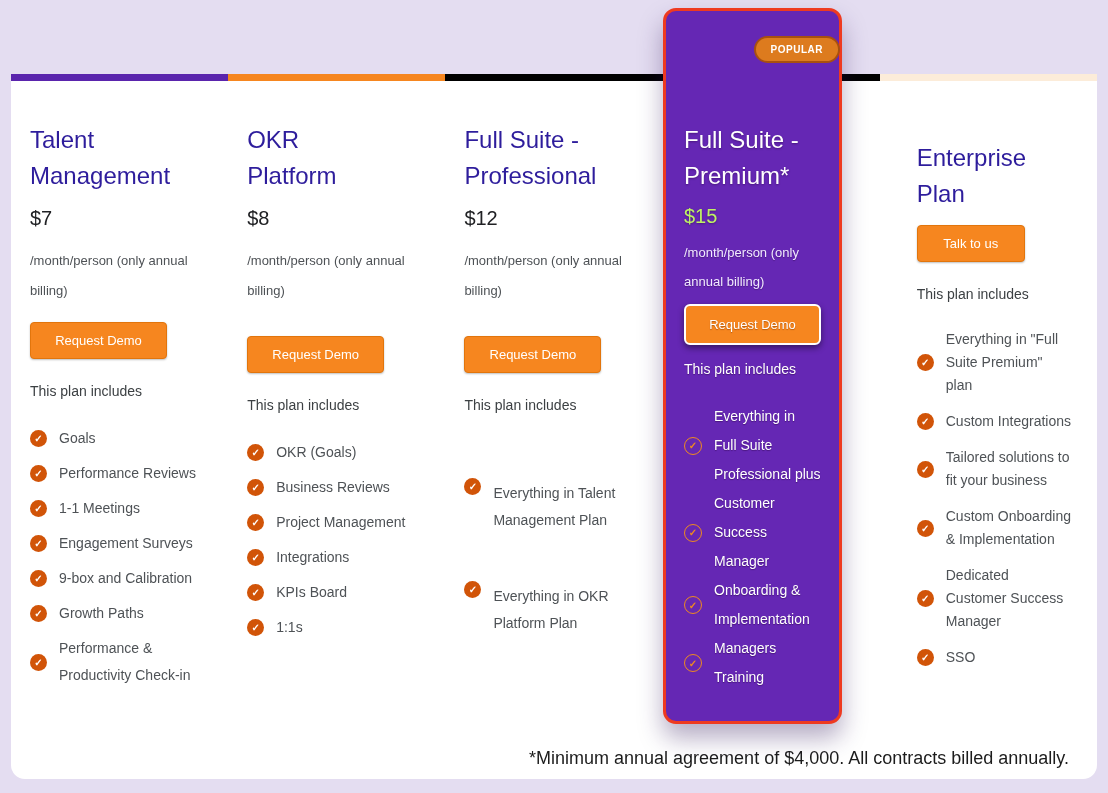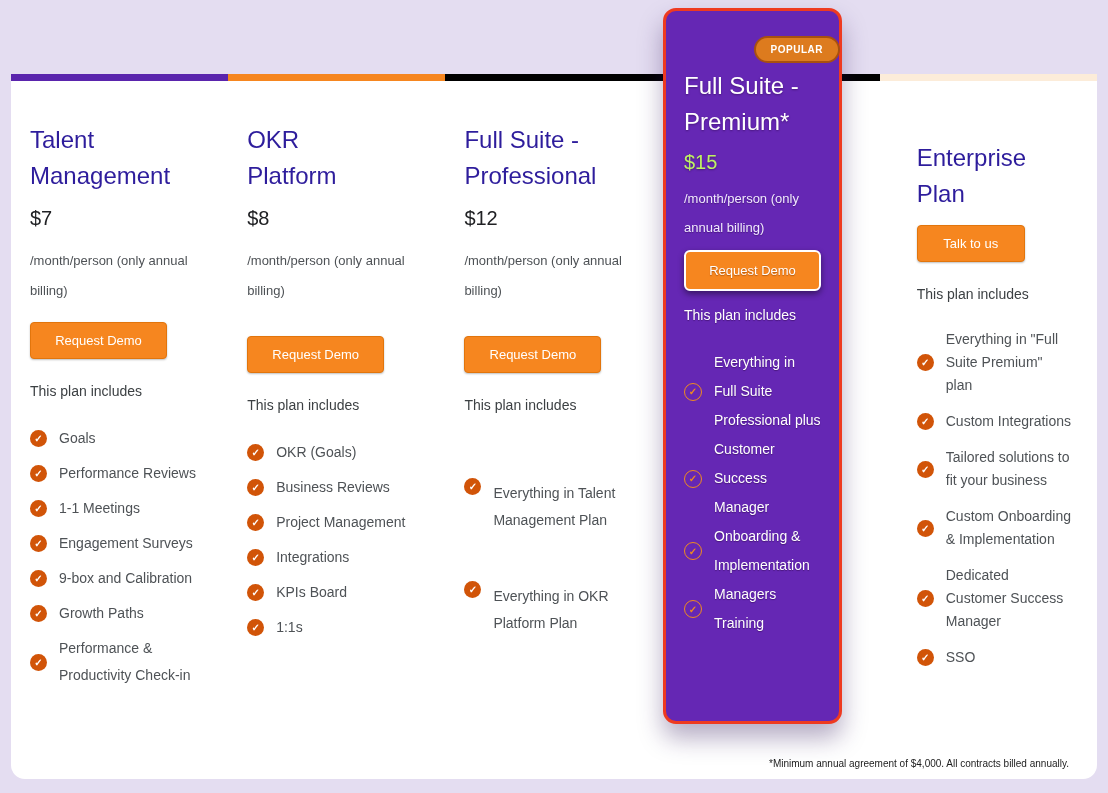--- a/index.html
+++ b/index.html
@@ -51,21 +51,21 @@
     display:flex; align-items:center; justify-content:center;
   }
 
   
   .premium {
     position:absolute; left:652px; top:-73px; width:179px; height:716px;
     background:#6527b4; border:3px solid #ee3a20; border-radius:13px;
     padding:5px 18px; color:#ffffff; z-index:3;
     box-shadow:0 14px 24px rgba(45,20,90,.35);
   }
-  .premium .plan-title { color:#ffffff; margin-top:52px; text-shadow:0 1px 2px rgba(40,0,60,.45); }
+  .premium .plan-title { color:#ffffff; margin-top:106px; text-shadow:0 1px 2px rgba(40,0,60,.45); }
   .premium .price { color:#bef264; margin-top:11px; text-shadow:0 1px 2px rgba(40,0,60,.45); }
   .premium .billing { color:#f1eaff; line-height:29px; text-shadow:0 1px 1px rgba(40,0,60,.4); margin-top:10px; }
   .premium .demo-btn {
     margin-top:8px; border:2px solid #ffffff; border-radius:6px; padding:11px 0; width:137px;
     box-shadow:0 3px 6px rgba(0,0,0,.45); text-shadow:0 1px 1px rgba(120,50,0,.5);
   }
   .premium .includes { color:#ffffff; margin-top:16px; text-shadow:0 1px 1px rgba(40,0,60,.45); }
   .premium .features { margin-top:25px; }
   .premium .feature { color:#ffffff; line-height:29px; margin-bottom:0;
                       text-shadow:0 1px 1px rgba(40,0,60,.45); }
@@ -74,21 +74,21 @@
                     width:18px; height:18px; flex-basis:18px; text-shadow:none; }
   .popular-badge {
     position:absolute; top:25px; right:-1px;
     background:#dd7b1e; border:2px solid #a8500f; border-radius:16px;
     padding:6px 15px; font-size:10px; font-weight:700; letter-spacing:.5px;
     color:#ffffff;
   }
 
   .footnote {
     position:absolute; right:28px; bottom:10px;
-    font-size:10px; color:#1c1c1c;
+    font-size:18px; color:#1c1c1c;
   }
 </style>
 </head>
 <body>
 
 <div class="bars">
   <div class="bar" style="background: rgb(90, 36, 173);"></div>
   <div class="bar" style="background: rgb(246, 134, 31);"></div>
   <div class="bar" style="background: rgb(0, 0, 0);"></div>
   <div class="bar" style="background: rgb(0, 0, 0);"></div>

